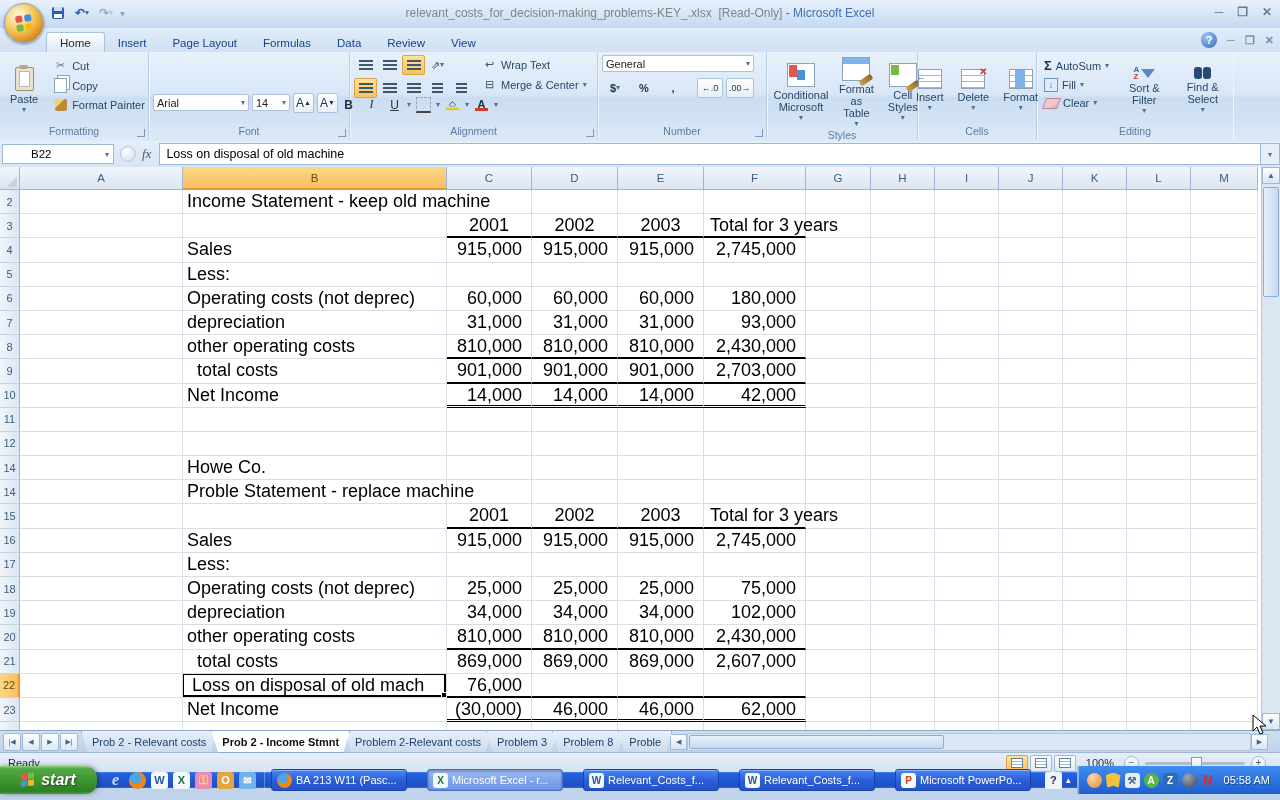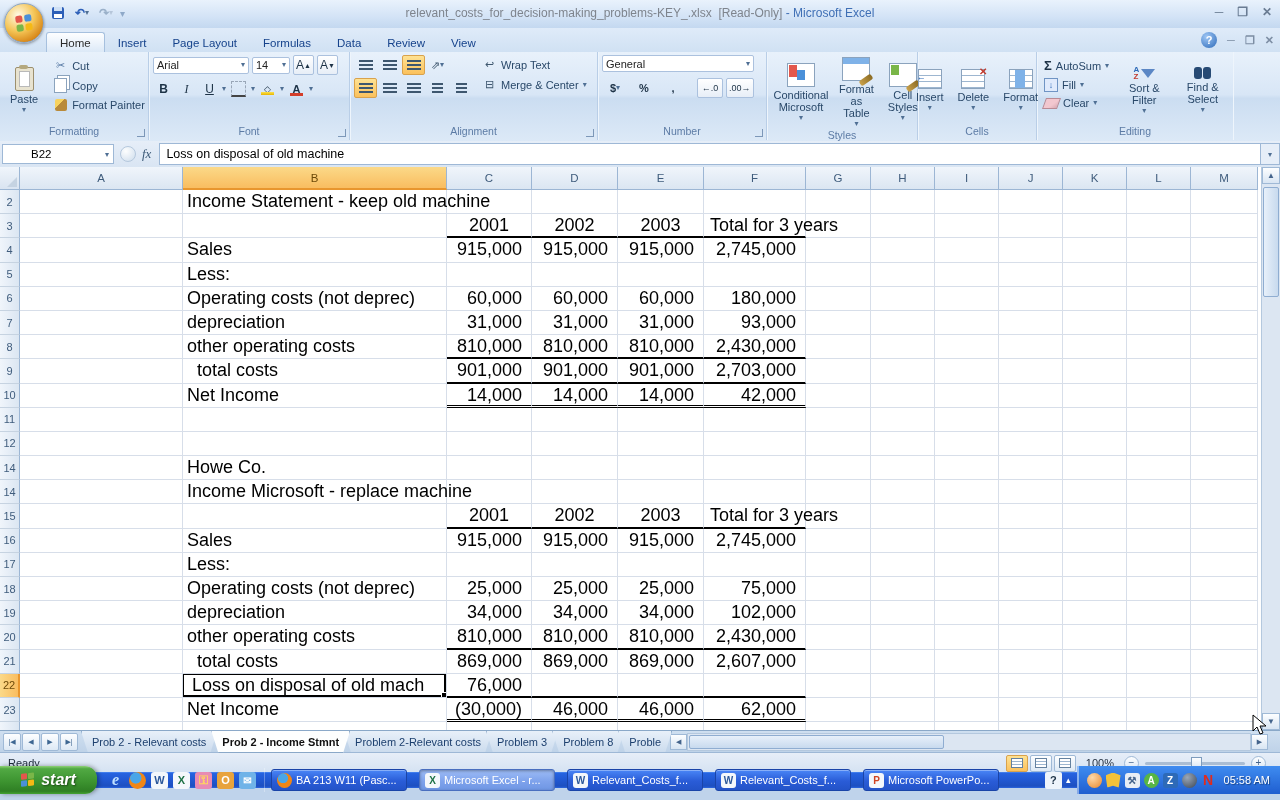--- a/index.html
+++ b/index.html
@@ -203,21 +203,21 @@
   .ql{display:flex;align-items:center;gap:5px;padding:0 8px 0 10px;border-right:1px solid rgba(255,255,255,.3);height:24px;}
   .qlico{width:17px;height:17px;border-radius:3px;display:flex;align-items:center;justify-content:center;font-size:11px;font-weight:bold;}
   .i-ie{background:transparent;color:#bfe0ff;font-family:"Liberation Serif",serif;font-size:16px;font-style:italic;}
   .i-fx{background:radial-gradient(circle at 40% 35%,#4aa6e8 0 35%,#f08616 40%);border-radius:50%;}
   .i-word{background:#f4f7fb;color:#2b579a;}
   .i-excel{background:#f4f7fb;color:#1e7145;}
   .i-key{background:#e88bb4;color:#ffd75e;font-size:12px;}
   .i-out{background:#e8a33d;color:#fff;}
   .i-mail{background:#6fb3e8;color:#fff;font-size:10px;}
   .i-ppt{background:#f4f7fb;color:#d04423;}
-  .tasks{display:flex;gap:12px;padding:0 6px;flex:1;height:22px;}
+  .tasks{display:flex;gap:20px;padding:0 6px;flex:1;height:22px;}
   .taskbtn{width:136px;height:22px;border-radius:3px;background:linear-gradient(#4a86f7,#2a5cd7 55%,#2353c8);
     border:1px solid #1a44a8;box-shadow:inset 0 1px 0 rgba(255,255,255,.35);display:flex;align-items:center;gap:4px;
     color:#fff;font-size:11px;padding:0 5px;box-sizing:border-box;white-space:nowrap;overflow:hidden;}
   .taskbtn.active{background:linear-gradient(#9dbcf6,#7fa3ec 55%,#6f96e4);border-color:#4a6fbf;color:#fff;
     box-shadow:inset 0 1px 3px rgba(0,0,0,.35);}
   .taskbtn .qlico{width:15px;height:15px;flex:none;font-size:10px;}
   .minibtns{display:flex;align-items:center;gap:4px;margin-right:6px;}
   .minib{width:17px;height:17px;background:#eef4fb;border-radius:2px;color:#1d3246;font-size:11px;font-weight:bold;
     display:flex;align-items:center;justify-content:center;}
   .chev{color:#fff;font-size:9px;}
@@ -320,21 +320,21 @@
                 <span class="fp-ic"></span>
               </span>
               <span>Format Painter</span>
             </div>
         </div>
       </div>
       <div class="rlabel"><span>Formatting</span><span class="dlg"></span></div>
     </div>
 
     <div class="rgroup" style="width:200px">
-      <div class="rbody" style="flex-direction:column;">
+      <div class="rbody" style="flex-direction:row;margin-top:25px;">
         <div class="fontrow">
           <div class="combo" style="width:96px">
               <span>Arial</span>
               <span class="da">▾</span>
             </div>
           <div class="combo" style="width:38px">
               <span>14</span>
               <span class="da">▾</span>
             </div>
           <div class="fmt box">A<span style="font-size:7px;">▲</span></div>
@@ -750,21 +750,21 @@
           <div class="cell" style="width: 64px;"></div>
           <div class="cell" style="width: 64px;"></div>
           <div class="cell" style="width: 64px;"></div>
           <div class="cell" style="width: 64px;"></div>
           <div class="cell" style="width: 64px;"></div>
           <div class="cell" style="width: 67px;"></div>
         </div>
         <div class="grow">
           <div class="rh">14</div>
           <div class="cell" style="width: 163px;"></div>
-          <div class="cell tcell" style="width: 264px;">Income Microsoft - replace machine</div>
+          <div class="cell tcell" style="width: 264px;">Proble Statement - replace machine</div>
           <div class="cell" style="width: 85px;"></div>
           <div class="cell" style="width: 86px;"></div>
           <div class="cell" style="width: 86px;"></div>
           <div class="cell" style="width: 102px;"></div>
           <div class="cell" style="width: 65px;"></div>
           <div class="cell" style="width: 64px;"></div>
           <div class="cell" style="width: 64px;"></div>
           <div class="cell" style="width: 64px;"></div>
           <div class="cell" style="width: 64px;"></div>
           <div class="cell" style="width: 64px;"></div>

